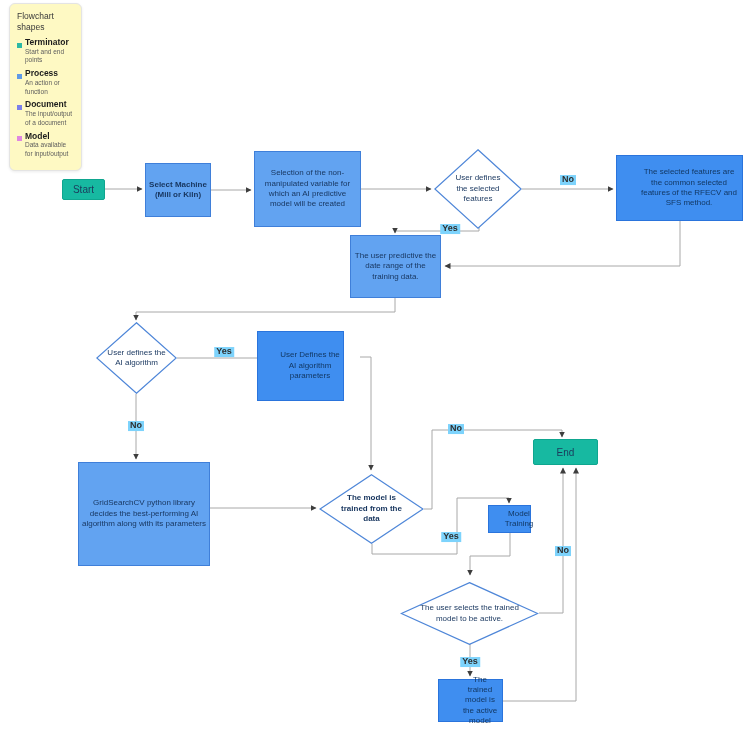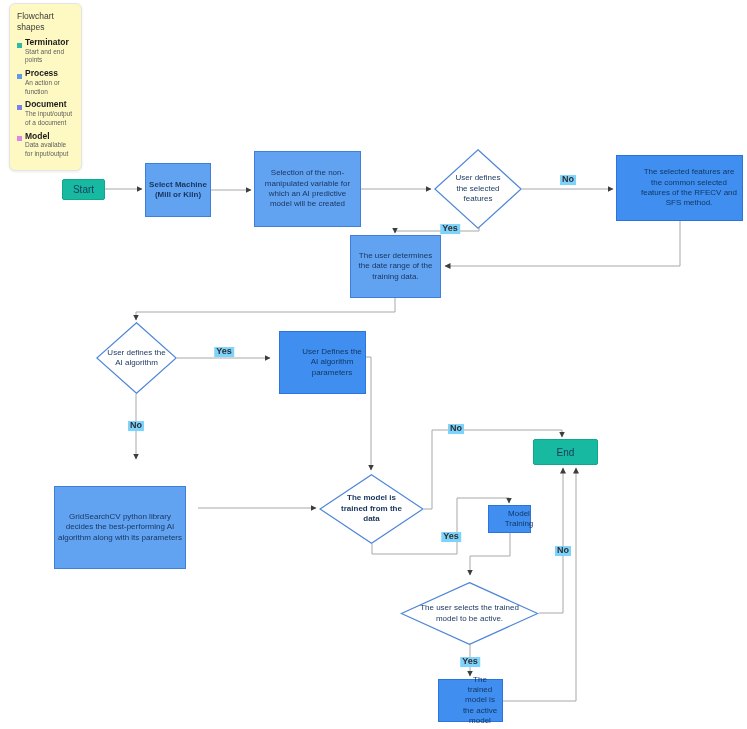--- a/index.html
+++ b/index.html
@@ -130,35 +130,35 @@
       <polygon points="50,1 99,50 50,99 1,50" fill="#ffffff" stroke="#4e86d8" stroke-width="1.2" vector-effect="non-scaling-stroke"></polygon>
     </svg>
     <span class="dtext" style="width:58px;">User defines the selected features</span>
   </div>
 
   <div class="node process deep" style="left:616px;top:155px;width:127px;height:66px;">
     <span>The selected features are the common selected features of the RFECV and SFS method.</span>
   </div>
 
   <div class="node process" style="left:350px;top:235px;width:91px;height:63px;">
-    <span>The user determines the date range of the training data.</span>
+    <span>The user predictive the date range of the training data.</span>
   </div>
 
   <div class="node decision" style="left:96px;top:322px;width:81px;height:72px;">
     <svg viewBox="0 0 100 100" preserveAspectRatio="none">
       <polygon points="50,1 99,50 50,99 1,50" fill="#ffffff" stroke="#4e86d8" stroke-width="1.2" vector-effect="non-scaling-stroke"></polygon>
     </svg>
     <span class="dtext" style="width:62px;">User defines the AI algorithm</span>
   </div>
 
-  <div class="node process deep" style="left:279px;top:331px;width:87px;height:63px;justify-content:center;">
+  <div class="node process deep" style="left:257px;top:331px;width:87px;height:70px;justify-content:center;">
     <span>User Defines the AI algorithm parameters</span>
   </div>
 
-  <div class="node process" style="left:54px;top:462px;width:132px;height:83px;margin-top:24px;">
+  <div class="node process" style="left:78px;top:462px;width:132px;height:104px;">
     <span>GridSearchCV python library decides the best-performing AI algorithm along with its parameters</span>
   </div>
 
   <div class="node decision" style="left:319px;top:474px;width:105px;height:70px;font-weight:bold;">
     <svg viewBox="0 0 100 100" preserveAspectRatio="none">
       <polygon points="50,1 99,50 50,99 1,50" fill="#ffffff" stroke="#4e86d8" stroke-width="1.2" vector-effect="non-scaling-stroke"></polygon>
     </svg>
     <span class="dtext" style="width:72px;">The model is trained from the data</span>
   </div>
 

